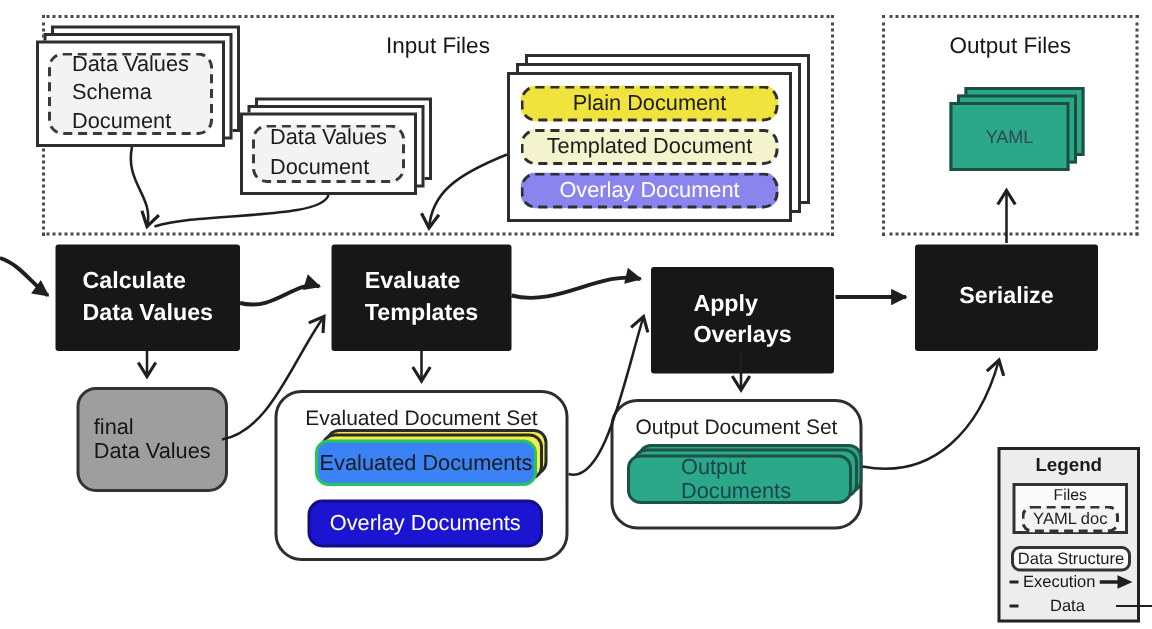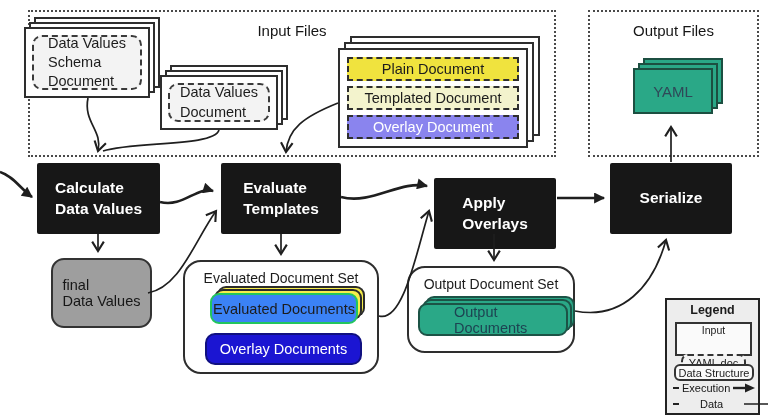--- a/index.html
+++ b/index.html
@@ -18,21 +18,21 @@
   
   .layer{position:absolute;background:#ffffff;border:2px solid #2e2e2e;box-sizing:border-box;}
   .doc-inner{
     position:absolute;left:6px;top:6px;right:6px;bottom:6px;
     border:2px dashed #3a3a3a;border-radius:10px;background:#f3f3f3;
     font-size:14.5px;line-height:1.32;
   }
 
   
   .pillcol{position:absolute;left:7px;top:7px;right:7px;bottom:7px;display:flex;flex-direction:column;gap:5px;}
-  .pill{flex:1;border-radius:0;font-size:14.5px;box-sizing:border-box;}
+  .pill{flex:1;border-radius:10px;font-size:14.5px;box-sizing:border-box;}
   .pill.dashed{border:2px dashed #2e2e2e;}
   .p-plain{background:#f0e33e;color:#1c1c1c;}
   .p-templated{background:#f3f3cd;color:#1c1c1c;}
   .p-overlay{background:#8a84ee;color:#ffffff;}
 
   
   .process{
     background:#171717;color:#ffffff;font-weight:bold;font-size:15.5px;line-height:1.35;
     border-radius:2px;
   }
@@ -46,21 +46,21 @@
 
   .final-dv{background:#9e9e9e;border:2px solid #333;border-radius:13px;font-size:14.5px;color:#161616;}
 
   .yaml-layer{position:absolute;background:#2aa887;border:2px solid #1c4f41;box-sizing:border-box;}
 
   
   .legend{background:#ededed;border:2px solid #222;box-sizing:border-box;}
   .legend-title{position:absolute;left:0;right:0;top:3px;text-align:center;font-weight:bold;font-size:12.5px;}
   .lg-file{position:absolute;left:8px;top:22px;width:77px;height:34px;background:#fafafa;border:2px solid #333;box-sizing:border-box;}
   .lg-file-label{display:block;text-align:center;font-size:10.5px;line-height:13px;}
-  .lg-yamldoc{margin:17px 4px;border:2px dashed #333;border-radius:7px;font-size:11px;line-height:14px;text-align:center;background:#f3f3f3;}
+  .lg-yamldoc{margin:0 4px;border:2px dashed #333;border-radius:7px;font-size:11px;line-height:14px;text-align:center;background:#f3f3f3;}
   .lg-ds{position:absolute;left:7px;top:64px;width:80px;height:17px;background:#fafafa;border:2px solid #333;border-radius:6px;font-size:11px;box-sizing:border-box;}
   .lg-row{position:absolute;display:flex;align-items:center;gap:3px;font-size:11px;color:#161616;}
   .lg-dash{width:6px;height:2px;background:#222;flex:0 0 auto;}
 
   svg.arrows{position:absolute;left:0;top:0;pointer-events:none;}
 </style>
 </head>
 <body>
 
 <div id="canvas">
@@ -100,21 +100,21 @@
         <div class="pill dashed p-plain center">Plain Document</div>
         <div class="pill dashed p-templated center">Templated Document</div>
         <div class="pill dashed p-overlay center">Overlay Document</div>
       </div>
     </div>
   </div>
 
   <div class="abs" style="left:633px;top:68px;width:80px;height:46px;">
     <div class="yaml-layer" style="left:10px;top:-10px;width:80px;height:46px;"></div>
     <div class="yaml-layer" style="left:5px;top:-5px;width:80px;height:46px;"></div>
-    <div class="yaml-layer center" style="left:0;top:0;width:80px;height:46px;font-size:15px;color:#2f4858;">
+    <div class="yaml-layer center" style="left:0;top:0;width:80px;height:46px;font-size:12px;color:#2f4858;">
       <span>YAML</span>
     </div>
   </div>
 
   <div class="abs process center ml" style="left:37px;top:163px;width:123px;height:71px;">Calculate
 Data Values</div>
   <div class="abs process center ml" style="left:221px;top:163px;width:120px;height:71px;">Evaluate
 Templates</div>
   <div class="abs process center ml" style="left:434px;top:178px;width:122px;height:71px;">Apply
 Overlays</div>
@@ -130,21 +130,21 @@
   </div>
 
   <div class="abs set-box" style="left:407px;top:266px;width:168px;height:87px;">
     <div class="set-title">Output Document Set</div>
     <div class="inner-pill stacked-t center" style="left:9px;top:35px;width:150px;height:33px;background:#2aa887;border:2px solid #1c5346;color:#1d4352;">Output Documents</div>
   </div>
 
   <div class="abs legend" style="left:665px;top:298px;width:95px;height:117px;">
     <div class="legend-title">Legend</div>
     <div class="lg-file">
-      <span class="lg-file-label">Input</span>
+      <span class="lg-file-label">Files</span>
       <div class="lg-yamldoc">YAML doc</div>
     </div>
     <div class="lg-ds center">Data Structure</div>
     <div class="lg-row" style="left:6px;top:82px;">
       <span class="lg-dash"></span>
       <span>Execution</span>
       <svg width="22" height="10">
         <line x1="0" y1="5" x2="13" y2="5" stroke="#1f1f1f" stroke-width="2.4"></line>
         <path d="M12,0.5 L22,5 L12,9.5 z" fill="#1f1f1f"></path>
       </svg>

